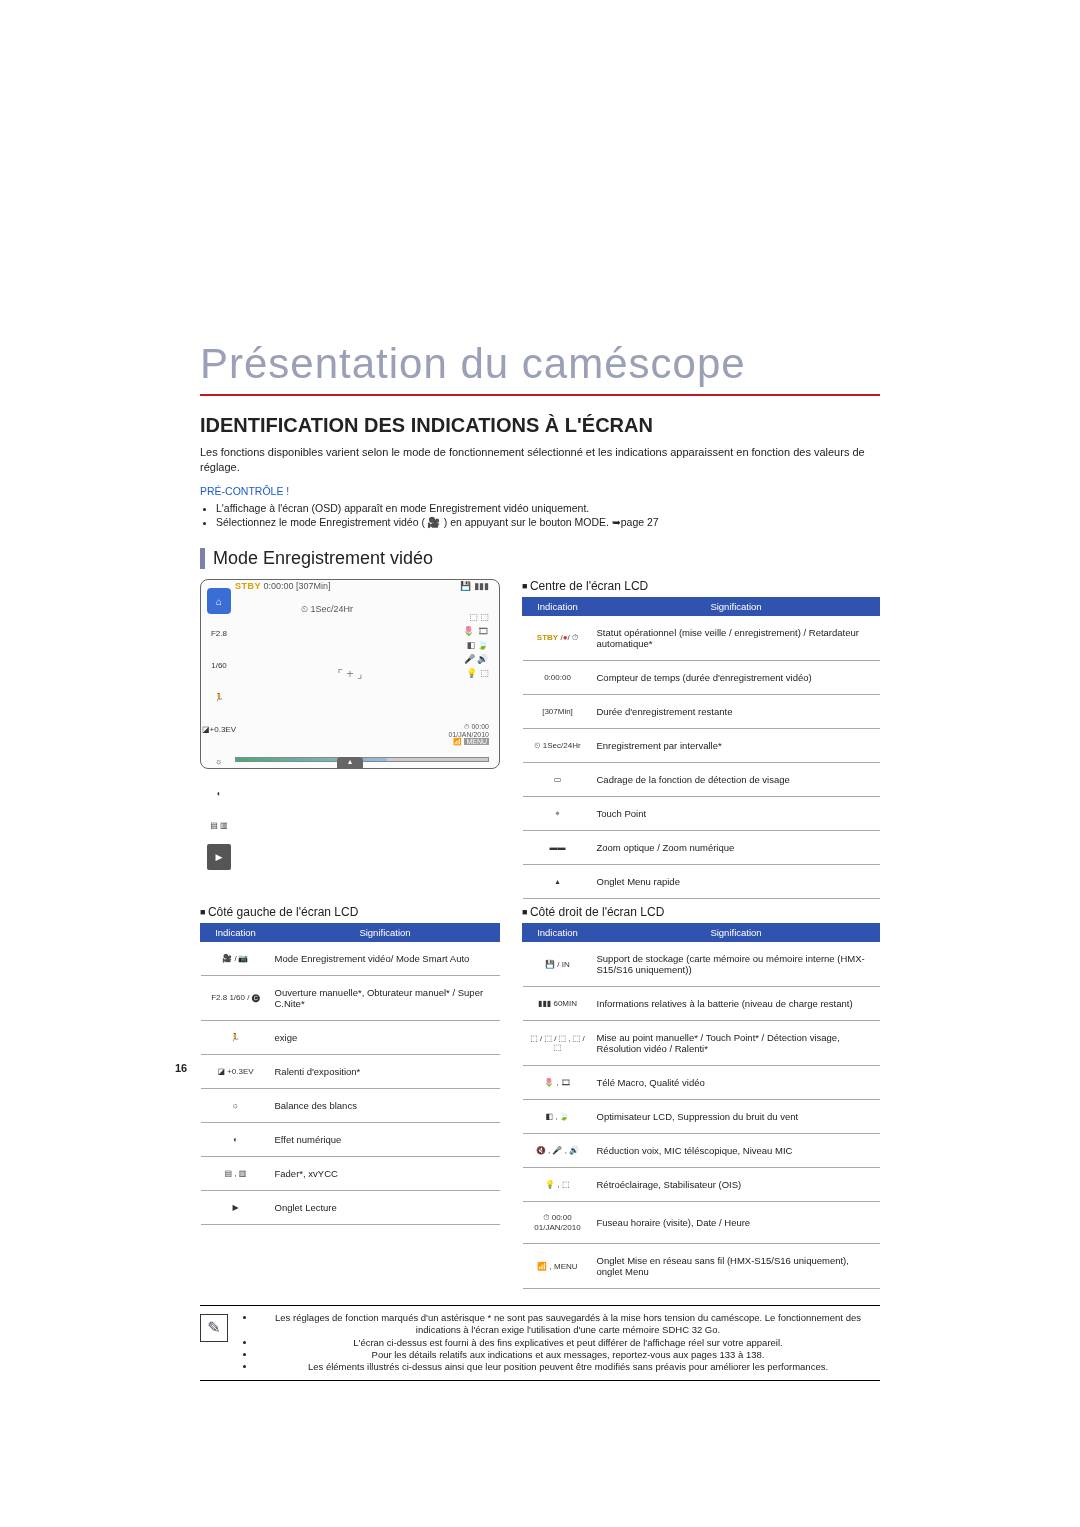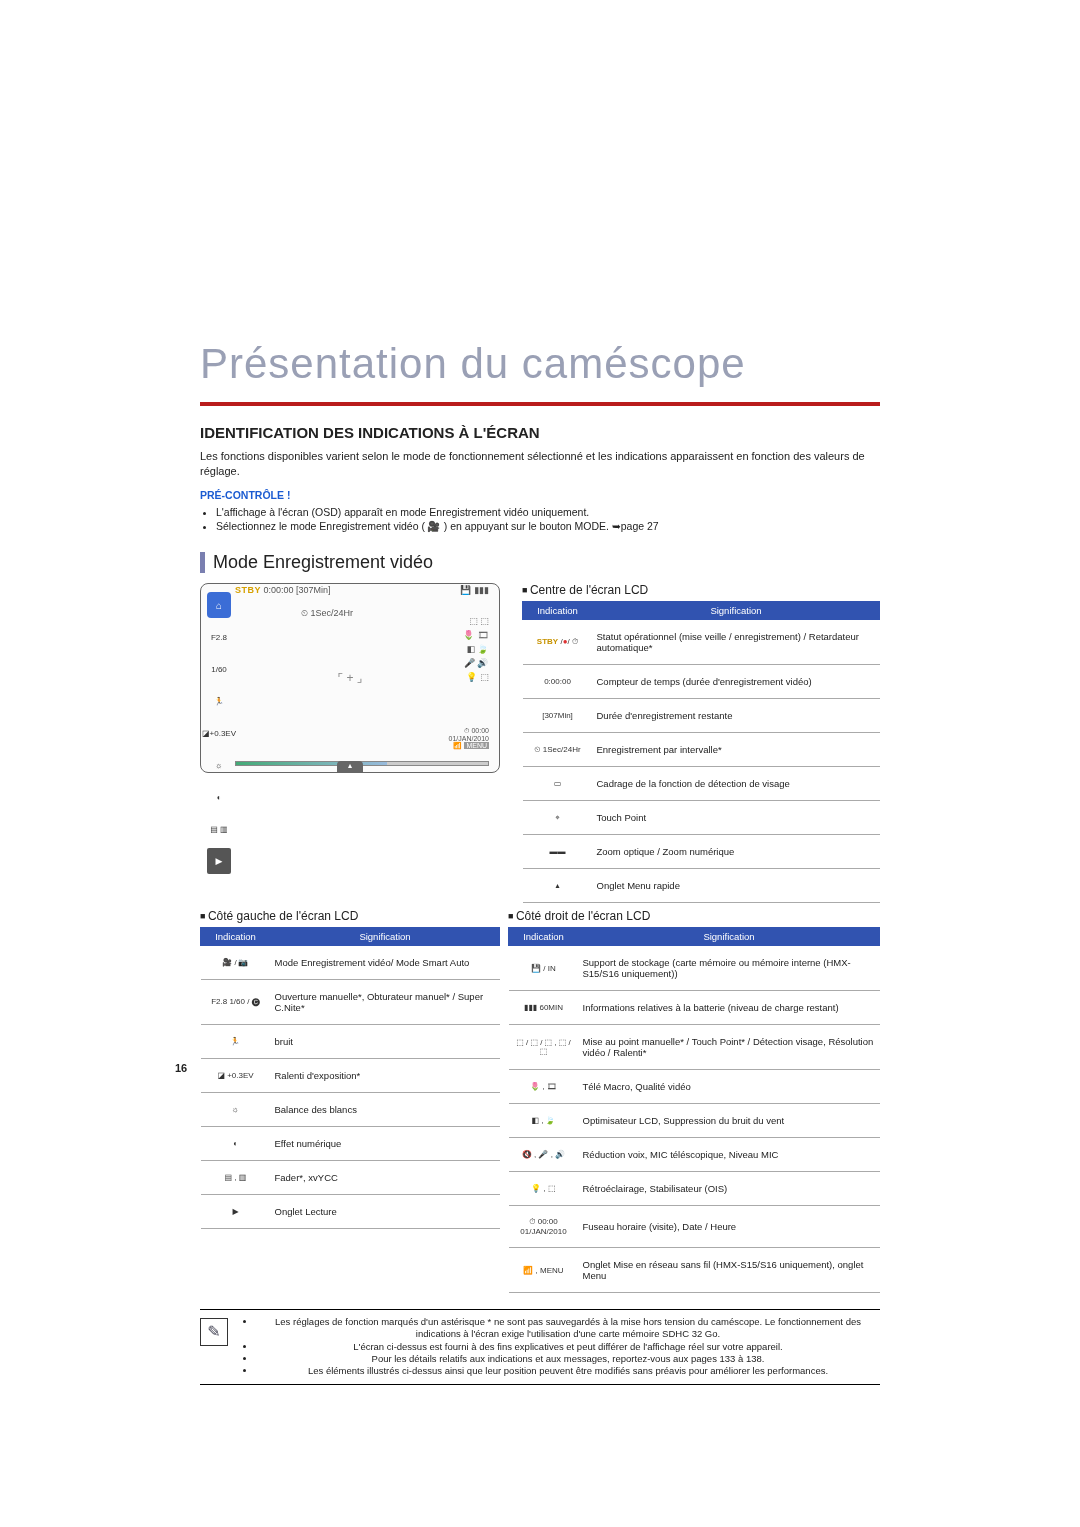--- a/index.html
+++ b/index.html
@@ -12,39 +12,39 @@
     position: relative;
   }
   .page {
     padding: 340px 200px 0 200px;
   }
   .title {
     font-size: 42px;
     font-weight: 300;
     color: #9aa0b5;
     letter-spacing: 1px;
-    border-bottom: 4px solid #b91c1c;
-    padding-bottom: 14px;
+    border-bottom: 2px solid #b91c1c;
+    padding-bottom: 6px;
     margin-bottom: 18px;
   }
   .h2 {
-    font-size: 15px;
+    font-size: 20px;
     font-weight: 700;
     color: #222;
     margin-bottom: 8px;
   }
   .intro {
     font-size: 11px;
     line-height: 1.35;
     margin-bottom: 10px;
   }
   .pre-title {
     color: #1b5bd1;
     font-size: 10.5px;
-    font-weight: 700;
+    font-weight: 400;
     margin-bottom: 4px;
   }
   ul.bullets {
     list-style: disc;
     padding-left: 16px;
     font-size: 10.5px;
     line-height: 1.4;
     margin-bottom: 18px;
   }
   .h3 {
@@ -151,21 +151,21 @@
     position: absolute;
     left: 175px;
     top: 1062px;
     font-size: 11px;
     font-weight: 700;
   }
   .mini-icon { display:inline-block; min-width:10px; text-align:center; }
   .center-block { flex:1; }
   .right-block { flex:1; }
   .left-block-lower { width: 300px; }
-  .tables-row { display:flex; gap: 8px; margin-top: 6px;}
+  .tables-row { display:flex; gap: 22px; margin-top: 6px;}
   .badge-stby { color:#c79300; font-weight:700; }
   .red-dot { color:#d33; }
 </style>
 </head>
 <body>
 
 <div class="page">
 
   <div class="title">Présentation du caméscope</div>
 
@@ -281,21 +281,21 @@
         <tr>
               <td class="ind-col">🎥 / 📷</td>
               <td>Mode Enregistrement vidéo/ Mode Smart Auto</td>
             </tr>
         <tr>
               <td class="ind-col">F2.8 1/60 / 🅒</td>
               <td>Ouverture manuelle*, Obturateur manuel* / Super C.Nite*</td>
             </tr>
         <tr>
               <td class="ind-col">🏃</td>
-              <td>bruit</td>
+              <td>exige</td>
             </tr>
         <tr>
               <td class="ind-col">◪ +0.3EV</td>
               <td>Ralenti d'exposition*</td>
             </tr>
         <tr>
               <td class="ind-col">☼</td>
               <td>Balance des blancs</td>
             </tr>
         <tr>

